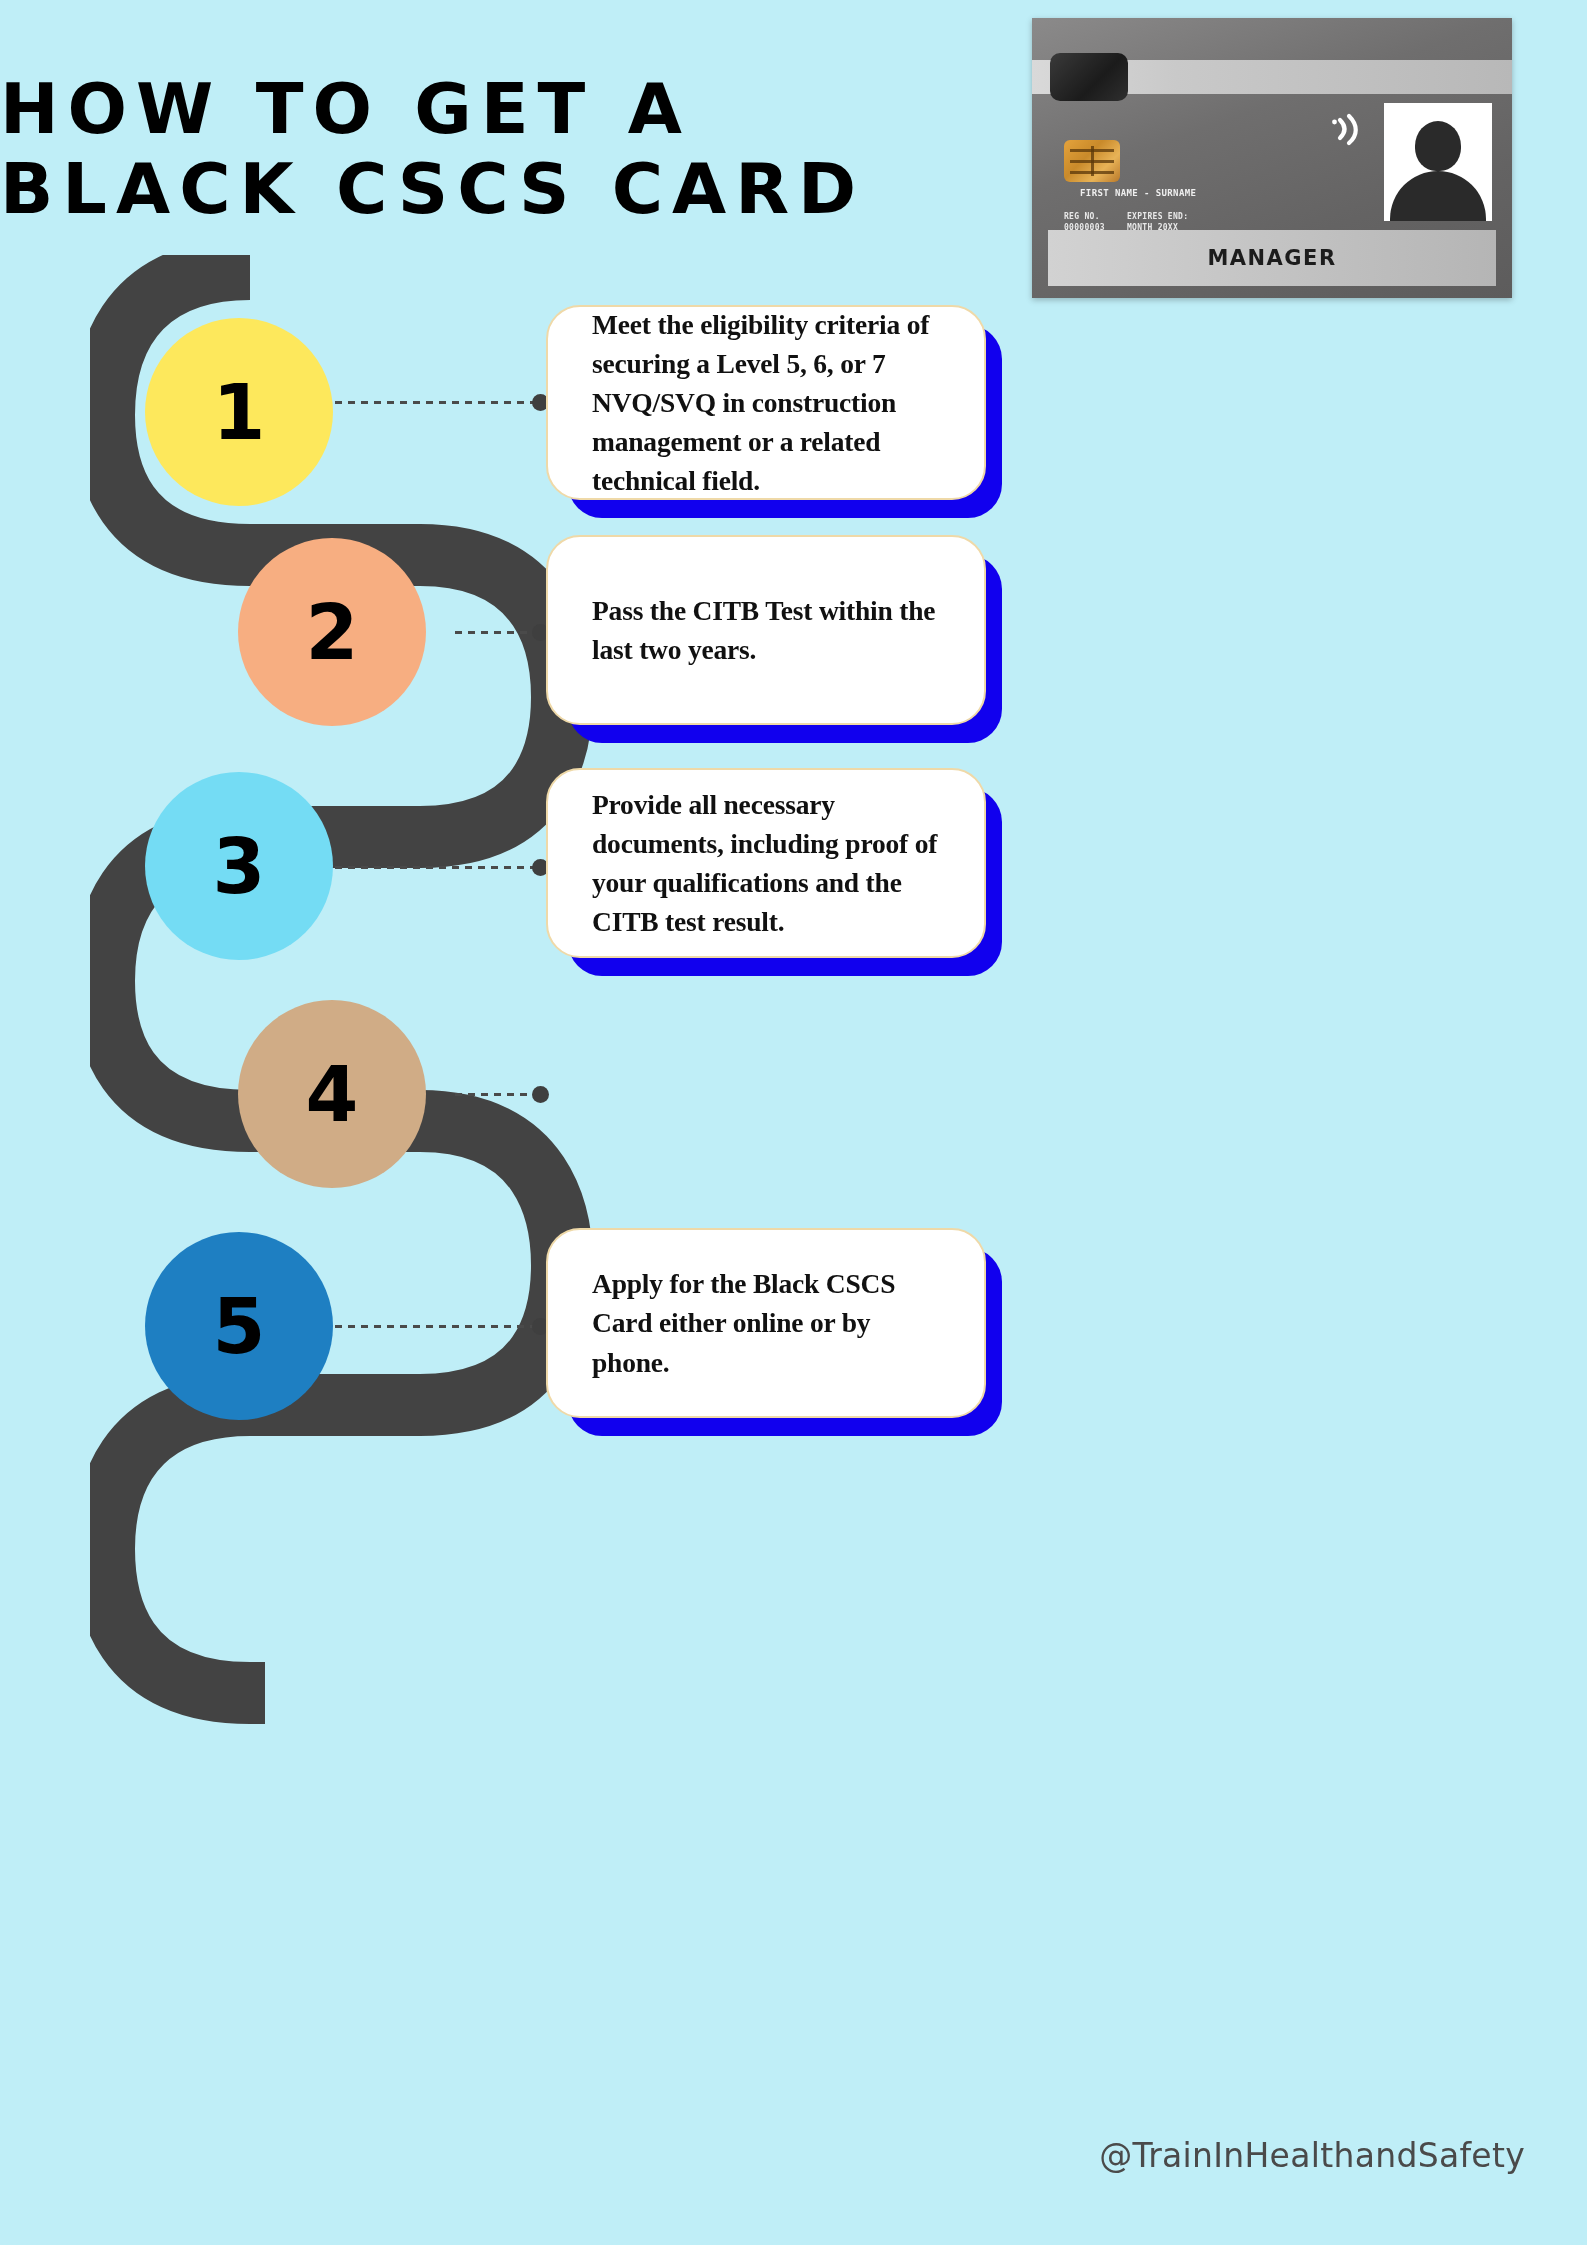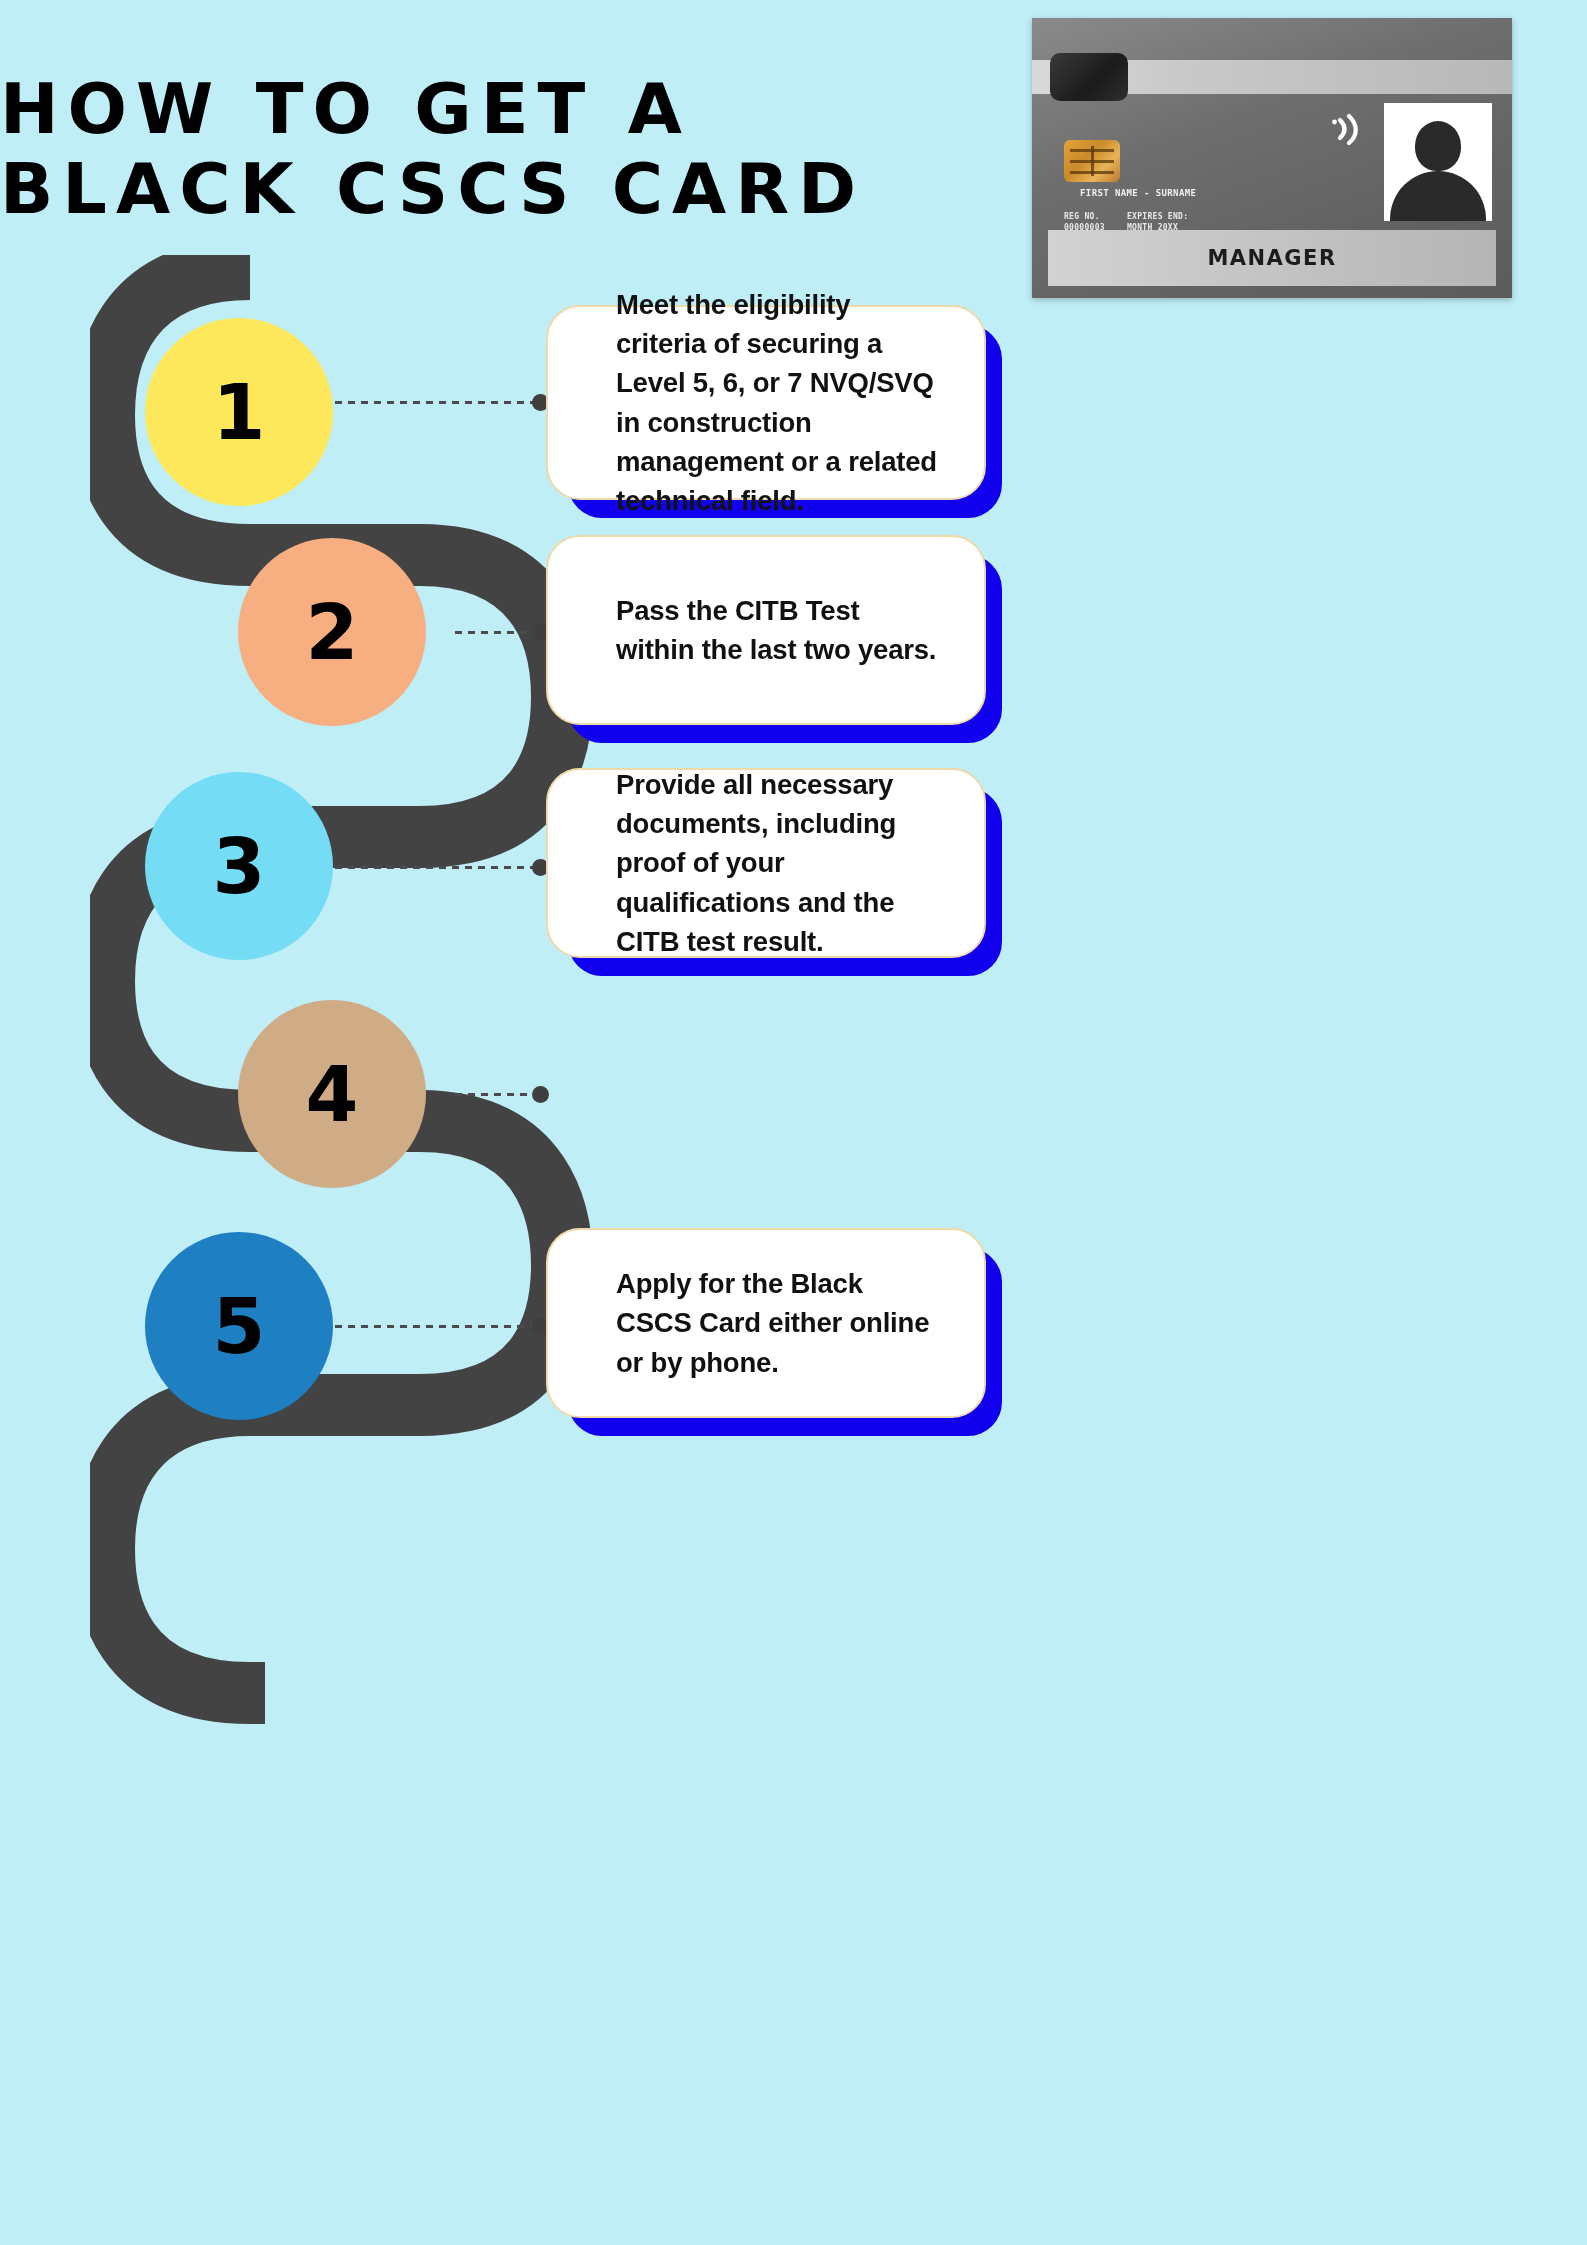--- a/index.html
+++ b/index.html
@@ -106,24 +106,23 @@
     position:absolute;left:22px;top:20px;right:-16px;bottom:-18px;
     background:#1100ee;border-radius:34px;
   }
   .step-card .panel{
     position:absolute;inset:0;background:#fff;border:2px solid #efd9a8;border-radius:34px;
     display:flex;align-items:center;
     box-sizing:border-box;
   }
   .step-card .txt{
     padding:0 44px 0 44px;
-    font-family:Liberation Sans, sans-serif;
+    font-family:Liberation Serif, serif;
     font-weight:bold;font-size:27.5px;line-height:1.42;color:#111;
     letter-spacing:-.2px;
-    margin-left:24px;
   }
 
   
   .handle{
     position:absolute;right:62px;bottom:70px;
     font-family:"DejaVu Sans","Liberation Sans",sans-serif;
     font-size:33px;color:#4a4a4a;letter-spacing:.3px;
   }
 </style>
 </head>
@@ -246,14 +245,15 @@
   <div class="conn" style="left:335px;top:1324px;width:212px;">
     <span class="dot"></span>
   </div>
   <div class="step-card" style="left:546px;top:1228px;width:440px;height:190px;">
     <div class="shadow"></div>
     <div class="panel">
       <div class="txt">Apply for the Black CSCS Card either online or by phone.</div>
     </div>
   </div>
 
+  <div class="handle">@TrainInHealthandSafety</div>
 
 </div>
 
 </body></html>

